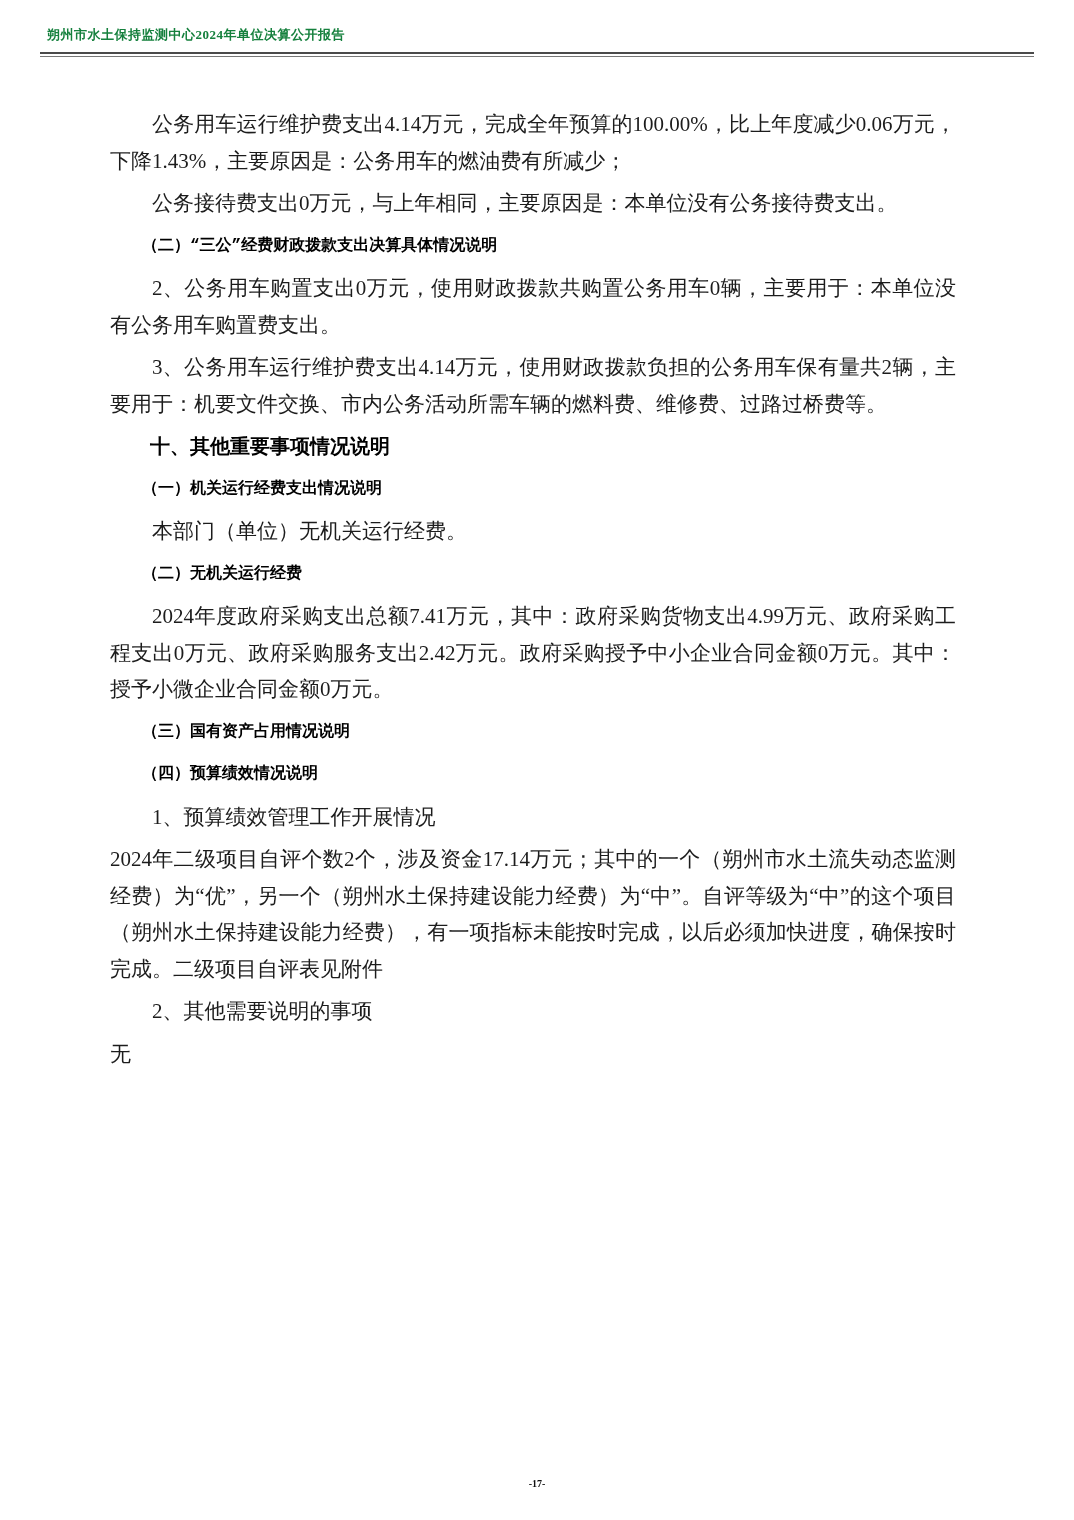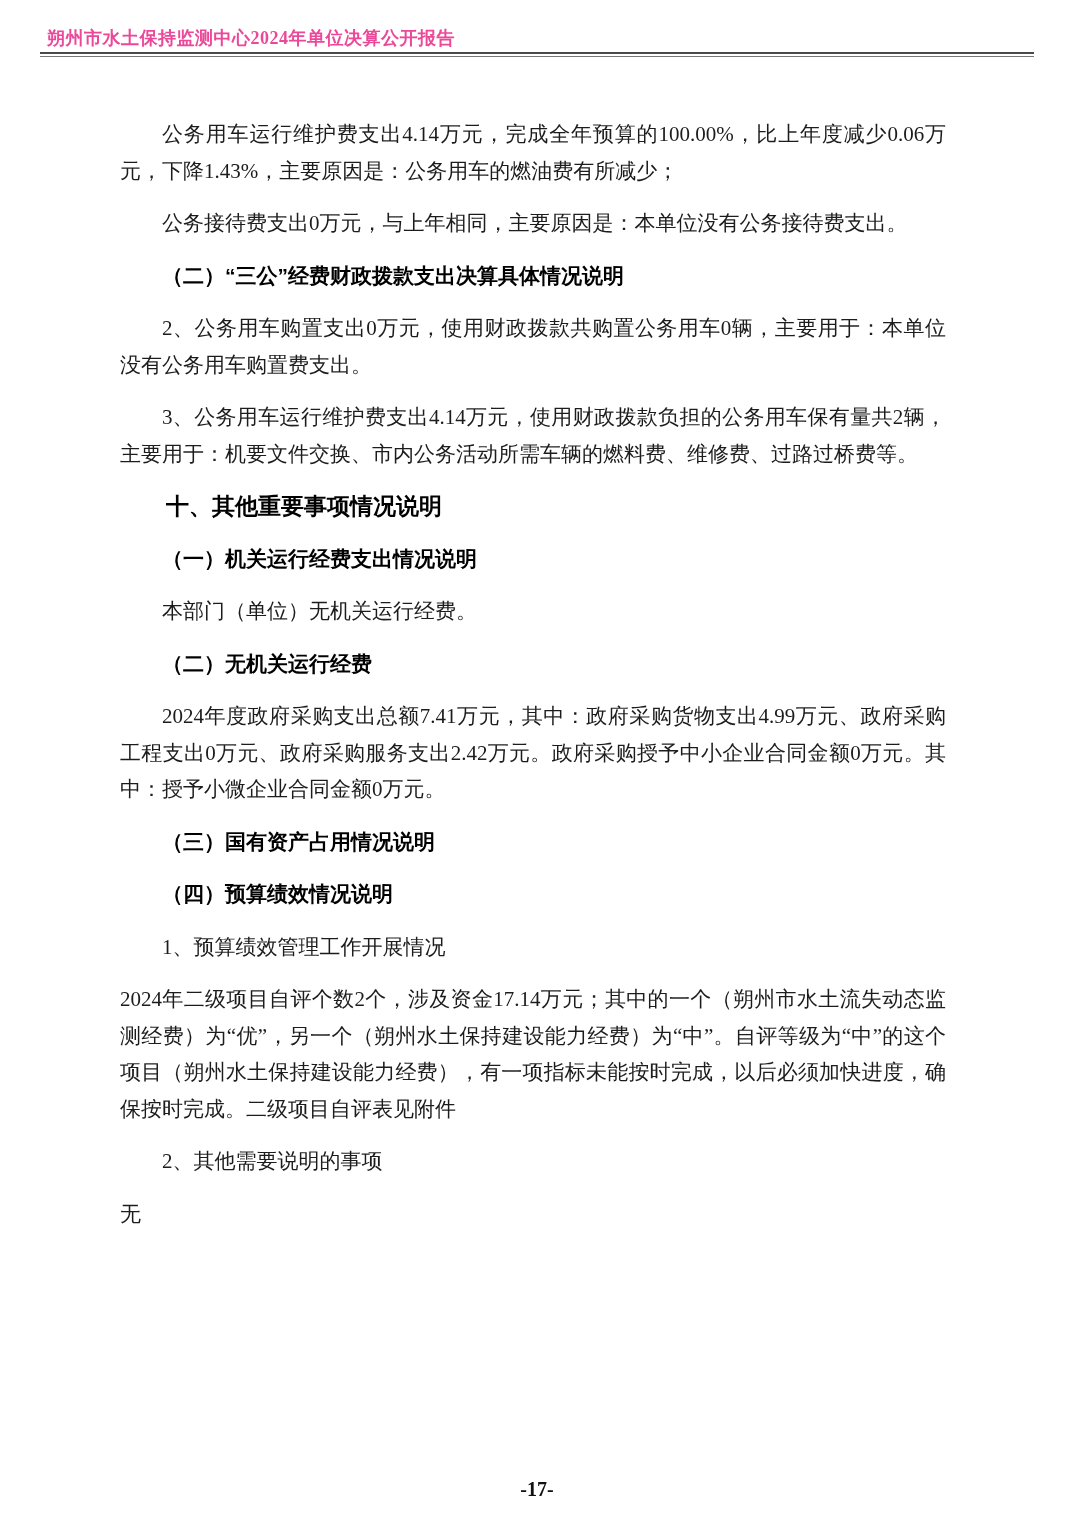--- a/index.html
+++ b/index.html
@@ -9,61 +9,61 @@
     position: relative;
     font-family: "Liberation Serif", "DejaVu Serif", serif;
     color: #1c1c1c;
     overflow: hidden;
   }
   .page { position: absolute; inset: 0; }
 
   .header-title {
     position: absolute;
     left: 47px; top: 26px;
-    font-size: 18px;
+    font-size: 13px;
     font-weight: bold;
     letter-spacing: 0.5px;
-    color: #ec4899;
+    color: #15803d;
     white-space: nowrap;
   }
   .header-rule {
     position: absolute;
     left: 40px; top: 52px;
     width: 994px; height: 2px;
     border-top: 2px solid #4a4a4a;
     border-bottom: 1px solid #777;
     background: #fff;
   }
 
   .content {
     position: absolute;
     left: 104px; top: 100px;
     width: 858px;
     font-size: 21px;
     line-height: 36.5px;
     text-align: justify;
     text-justify: inter-ideograph;
   }
-  .content p { margin: 16px; text-indent: 2em; }
+  .content p { margin: 6px; text-indent: 2em; }
   .content p.noindent { text-indent: 0; }
   .content p.h1,
   .content p.h2 {
     font-family: "Liberation Sans", "DejaVu Sans", sans-serif;
     font-weight: bold;
     color: #000;
   }
-  .content p.h1 { font-size: 23px; }
-  .content p.h2 { font-size: 21px; }
+  .content p.h1 { font-size: 20px; }
+  .content p.h2 { font-size: 16px; font-family: Liberation Mono, monospace; }
 
   .footer {
     position: absolute;
     left: 0; top: 1478px;
     width: 1074px;
     text-align: center;
-    font-size: 20px;
+    font-size: 10px;
     font-weight: bold;
     color: #111;
   }
 </style>
 </head>
 <body>
 
 <div class="page">
 
   <div>

